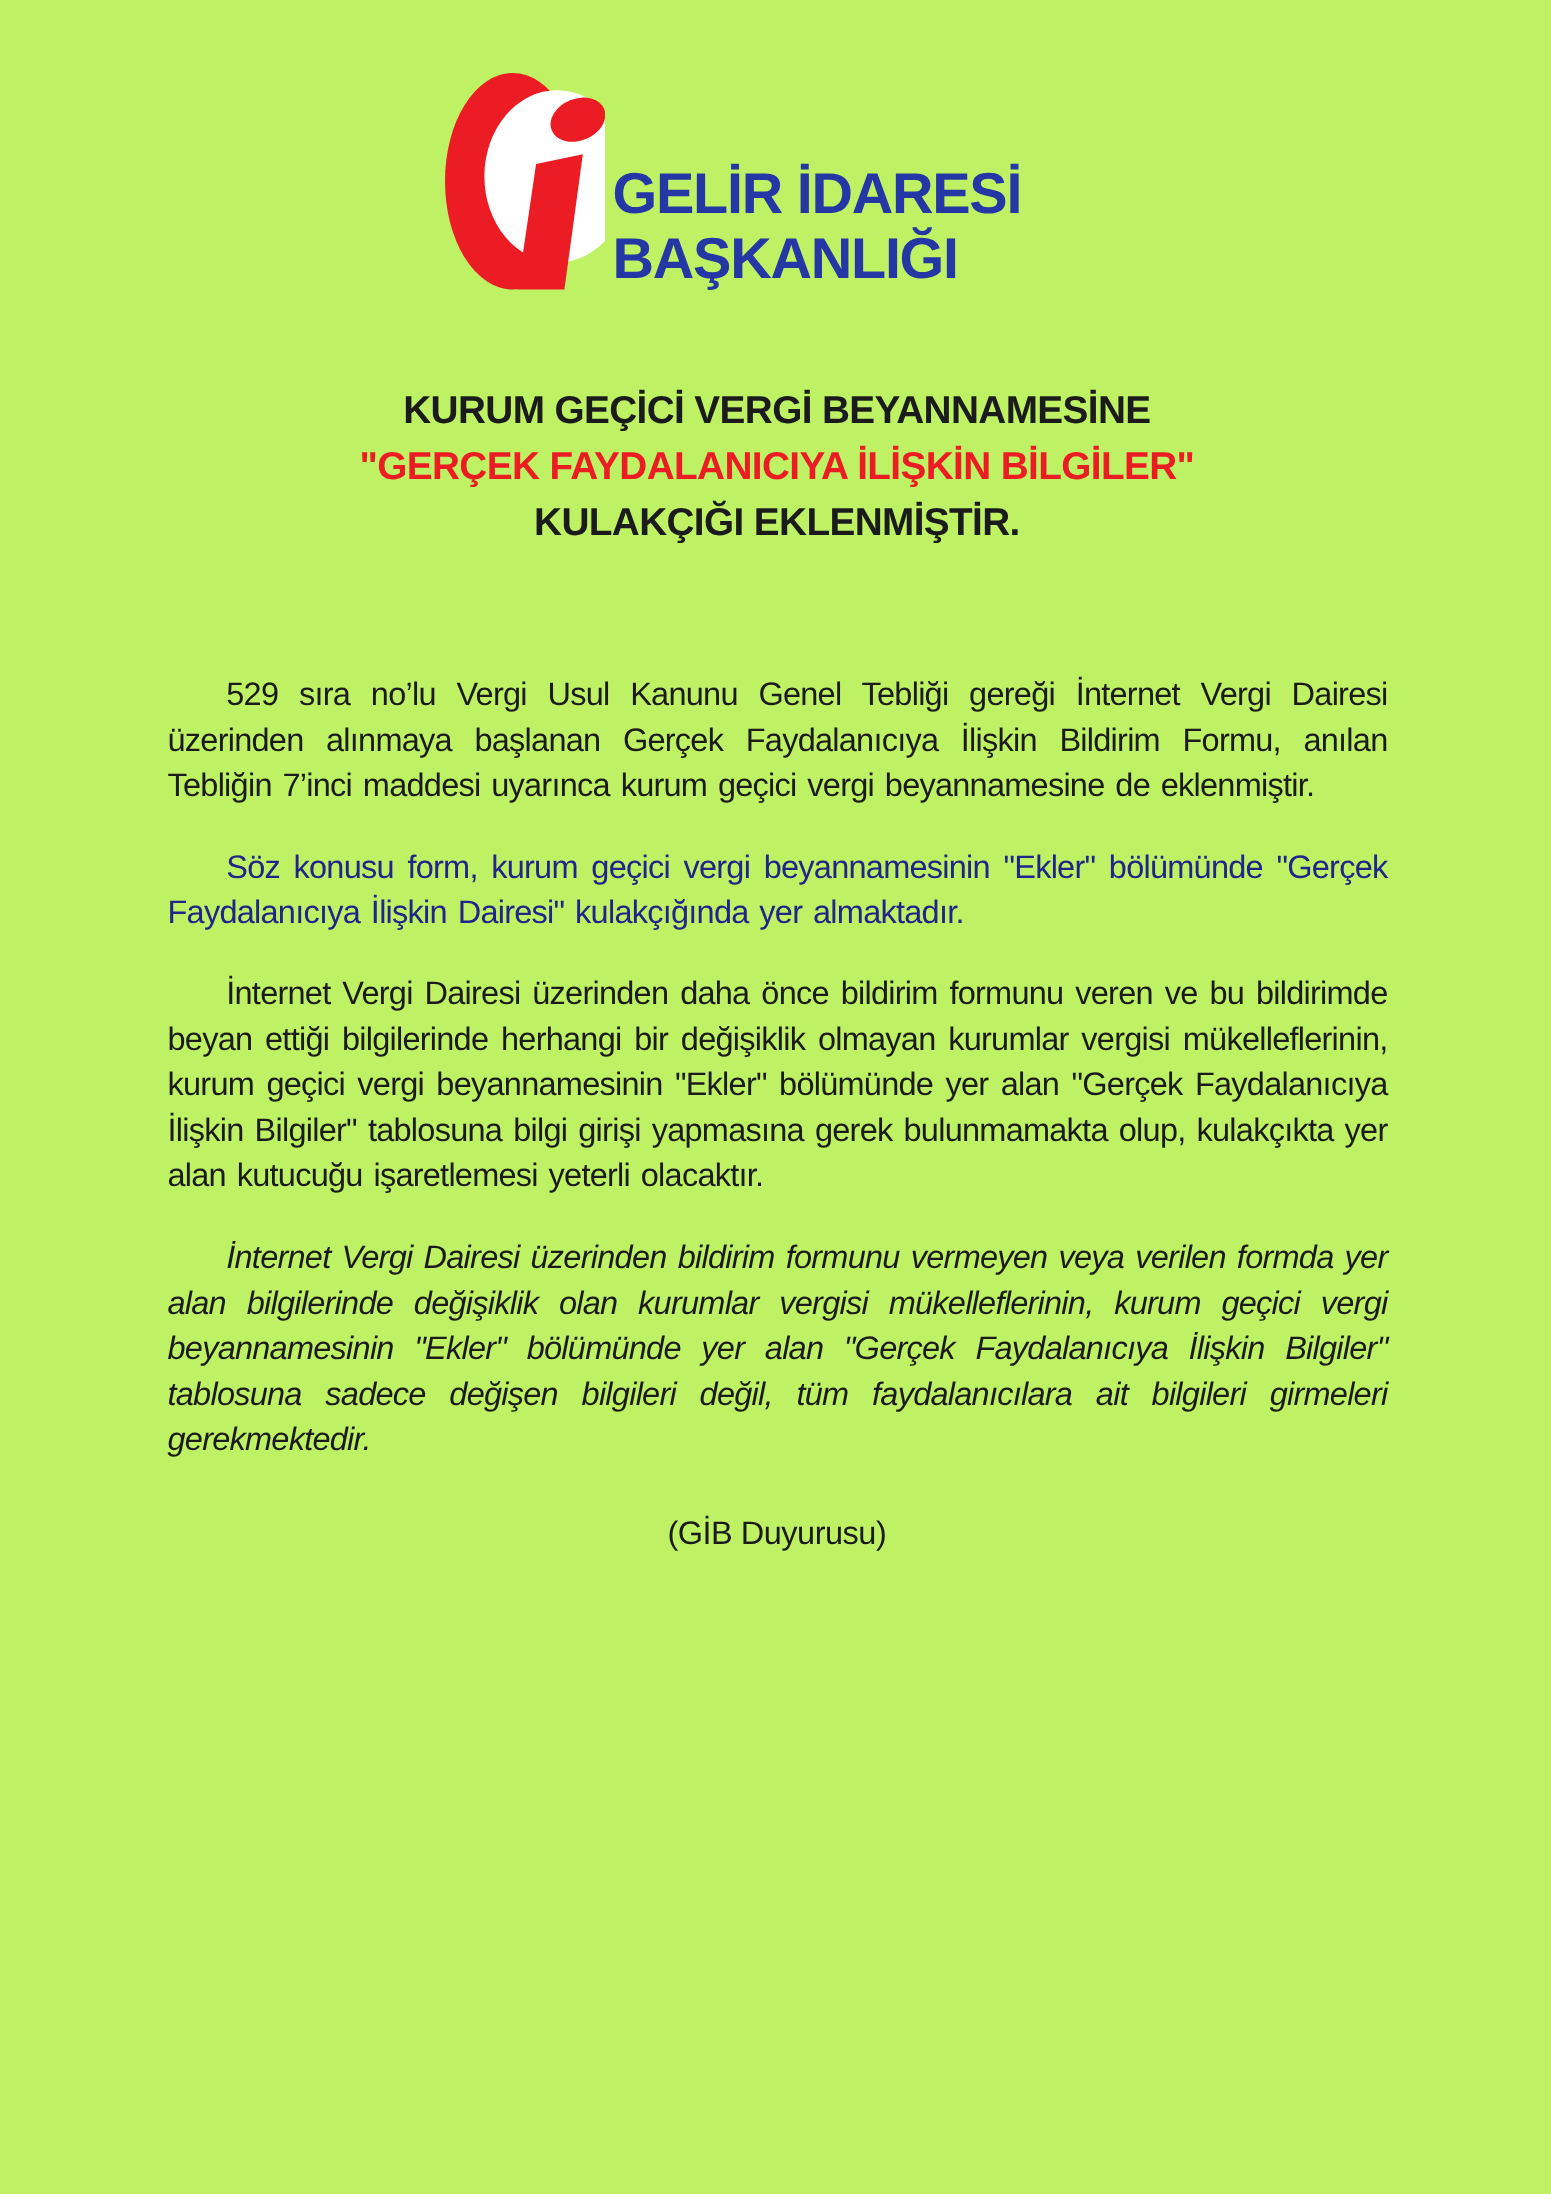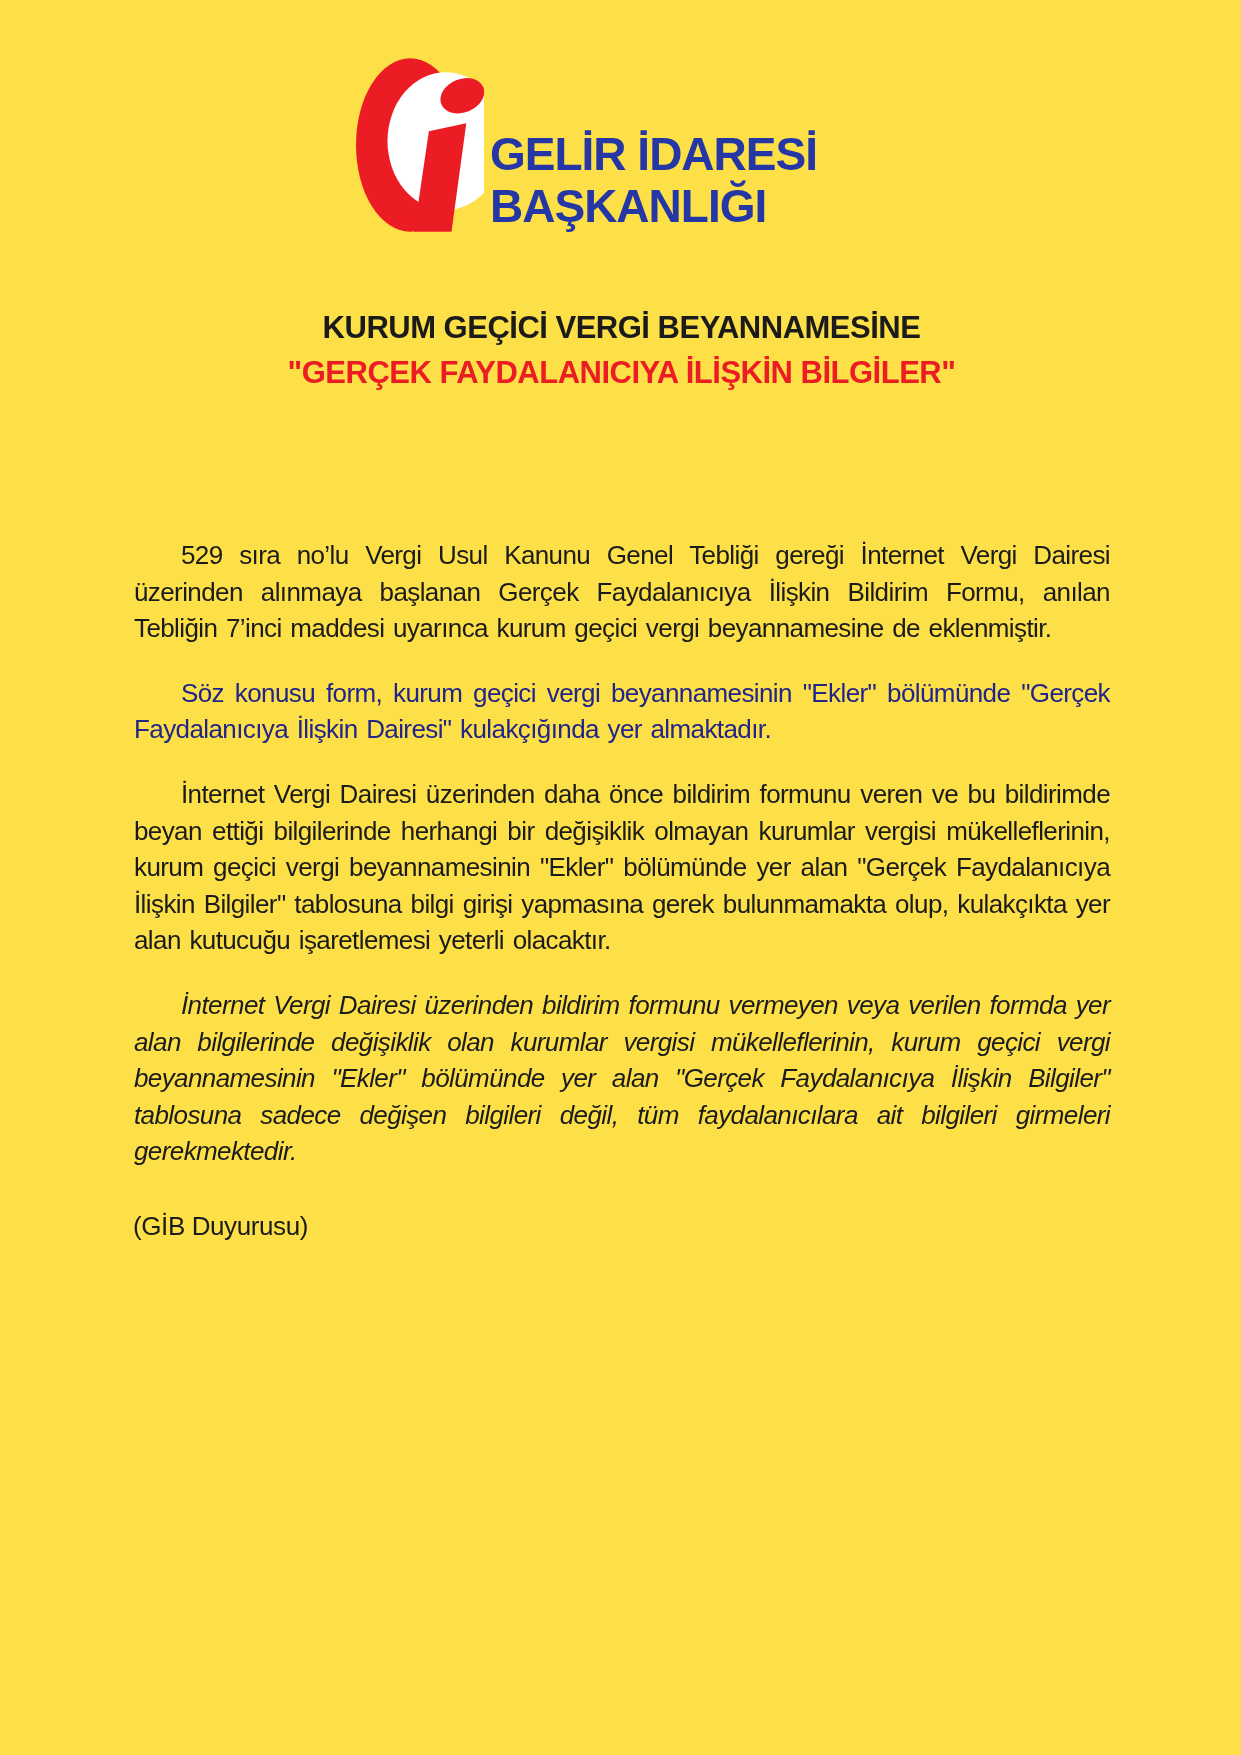--- a/index.html
+++ b/index.html
@@ -1,19 +1,19 @@
 <!DOCTYPE html>
 <html lang="tr"><head>
 <meta charset="utf-8">
 <style>
   html,body{margin:0;padding:0;background:#ffffff;}
   .page{
     position:relative;
     width:1241px;height:1755px;
-    background:#fde047;
+    background:#bef264;
     font-family:"Liberation Sans",sans-serif;
     overflow:hidden;
   }
   
   .logo-row{
     position:absolute;top:56px;left:133px;width:977px;
     display:flex;justify-content:center;align-items:flex-start;
     padding-right:70px;box-sizing:border-box;gap:6px;
   }
   .logo-mark{flex:0 0 auto;}
@@ -42,21 +42,21 @@
     color:#1b1b1b;
     text-align:justify;
   }
   .body-block p{
     margin:0 0 28px 1px;
     text-indent:47px;
     word-spacing:2px;
   }
   .signature{
     margin-top:38px;
-    text-align:left;
+    text-align:center;
     text-indent:0;
     letter-spacing:-0.4px;
   }
 </style>
 </head>
 <body>
 
 <div class="page">
 
   <div class="logo-row">
@@ -68,20 +68,21 @@
     </svg>
     <div class="logo-text" style="color: rgb(36, 55, 165);">
       <div>GELİR İDARESİ</div>
       <div>BAŞKANLIĞI</div>
     </div>
   </div>
 
   <div class="title-block">
     <div style="color: rgb(27, 27, 27);">KURUM GEÇİCİ VERGİ BEYANNAMESİNE</div>
     <div style="color: rgb(236, 28, 36);">"GERÇEK FAYDALANICIYA İLİŞKİN BİLGİLER"</div>
+    <div style="color: rgb(27, 27, 27);">KULAKÇIĞI EKLENMİŞTİR.</div>
   </div>
 
   <div class="body-block">
     <p style="color: rgb(27, 27, 27);">529 sıra no’lu Vergi Usul Kanunu Genel Tebliği gereği İnternet Vergi Dairesi üzerinden alınmaya başlanan Gerçek Faydalanıcıya İlişkin Bildirim Formu, anılan Tebliğin 7’inci maddesi uyarınca kurum geçici vergi beyannamesine de eklenmiştir.</p>
     <p style="color: rgb(33, 36, 136);">Söz konusu form, kurum geçici vergi beyannamesinin "Ekler" bölümünde "Gerçek Faydalanıcıya İlişkin Dairesi" kulakçığında yer almaktadır.</p>
     <p style="color: rgb(27, 27, 27);">İnternet Vergi Dairesi üzerinden daha önce bildirim formunu veren ve bu bildirimde beyan ettiği bilgilerinde herhangi bir değişiklik olmayan kurumlar vergisi mükelleflerinin, kurum geçici vergi beyannamesinin "Ekler" bölümünde yer alan "Gerçek Faydalanıcıya İlişkin Bilgiler" tablosuna bilgi girişi yapmasına gerek bulunmamakta olup, kulakçıkta yer alan kutucuğu işaretlemesi yeterli olacaktır.</p>
     <p style="color: rgb(27, 27, 27); font-style: italic;">İnternet Vergi Dairesi üzerinden bildirim formunu vermeyen veya verilen formda yer alan bilgilerinde değişiklik olan kurumlar vergisi mükelleflerinin, kurum geçici vergi beyannamesinin "Ekler" bölümünde yer alan "Gerçek Faydalanıcıya İlişkin Bilgiler" tablosuna sadece değişen bilgileri değil, tüm faydalanıcılara ait bilgileri girmeleri gerekmektedir.</p>
     <div class="signature">(GİB Duyurusu)</div>
   </div>
 

